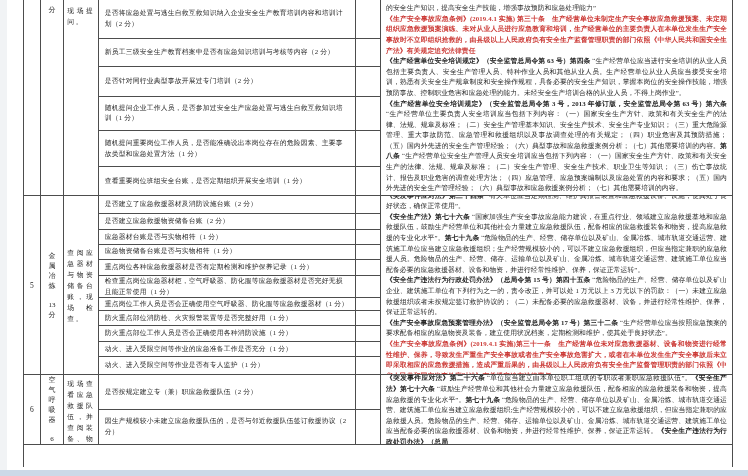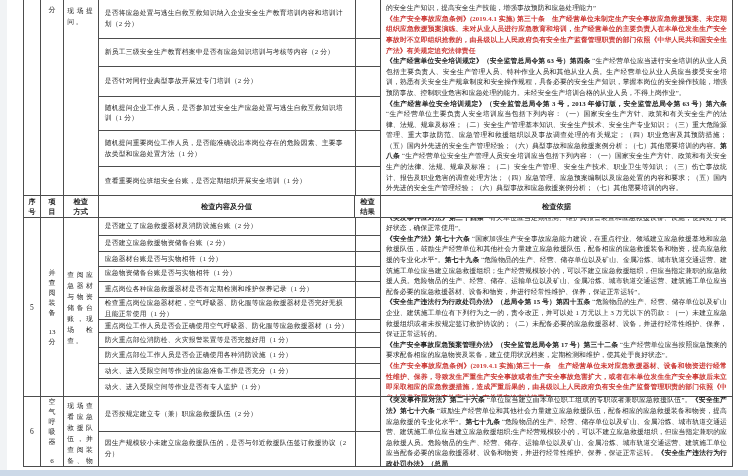--- a/index.html
+++ b/index.html
@@ -85,47 +85,27 @@
         <div class="row" style="height:28px">
           <div class="c4">查看重要岗位班组安全台账，是否定期组织开展安全培训（1 分）</div>
           <div class="c5"></div>
         </div>
       </div>
       <div class="cell c6">
         <span class="basis"><span>的安全生产知识，提高安全生产技能，增强事故预防和应急处理能力”</span><br><span class="b red">《生产安全事故应急条例》(2019.4.1 实施) 第三十条　生产经营单位未制定生产安全事故应急救援预案、未定期组织应急救援预案演练、未对从业人员进行应急教育和培训，生产经营单位的主要负责人在本单位发生生产安全事故时不立即组织抢救的，由县级以上人民政府负有安全生产监督管理职责的部门依照《中华人民共和国安全生产法》有关规定追究法律责任</span><br><span class="b">《生产经营单位安全培训规定》（安全监管总局令第 63 号）第四条 </span><span>“生产经营单位应当进行安全培训的从业人员包括主要负责人、安全生产管理人员、特种作业人员和其他从业人员。生产经营单位从业人员应当接受安全培训，熟悉有关安全生产规章制度和安全操作规程，具备必要的安全生产知识，掌握本岗位的安全操作技能，增强预防事故、控制职业危害和应急处理的能力。未经安全生产培训合格的从业人员，不得上岗作业”。</span><br><span class="b">《生产经营单位安全培训规定》（安全监管总局令第 3 号，2013 年修订版，安全监管总局令第 63 号）第六条 </span><span>“生产经营单位主要负责人安全培训应当包括下列内容：（一）国家安全生产方针、政策和有关安全生产的法律、法规、规章及标准；（二）安全生产管理基本知识、安全生产技术、安全生产专业知识；（三）重大危险源管理、重大事故防范、应急管理和救援组织以及事故调查处理的有关规定；（四）职业危害及其预防措施；（五）国内外先进的安全生产管理经验；（六）典型事故和应急救援案例分析；（七）其他需要培训的内容。</span><span class="b">第八条 </span><span>“生产经营单位安全生产管理人员安全培训应当包括下列内容：（一）国家安全生产方针、政策和有关安全生产的法律、法规、规章及标准；（二）安全生产管理、安全生产技术、职业卫生等知识；（三）伤亡事故统计、报告及职业危害的调查处理方法；（四）应急管理、应急预案编制以及应急处置的内容和要求；（五）国内外先进的安全生产管理经验；（六）典型事故和应急救援案例分析；（七）其他需要培训的内容。</span></span>
       </div>
     </div>
 
-    <div class="band" style="height:22px">
-      <div class="cell c1 hdr">
-        <span class="vnarrow">序号</span>
-      </div>
-      <div class="cell c2 hdr">
-        <span class="vnarrow">项目</span>
-      </div>
-      <div class="cell c3 hdr">
-        <span class="w2">检查方式</span>
-      </div>
-      <div class="cell c4w hdr">
-        <span>检查内容及分值</span>
-      </div>
-      <div class="cell c5w hdr">
-        <span class="w2">检查结果</span>
-      </div>
-      <div class="cell c6 hdr">
-        <span>检查依据</span>
-      </div>
-    </div>
 
     <div class="band" style="height:179px">
       <div class="cell c1">
         <span class="num">5</span>
       </div>
       <div class="cell c2 itemcol">
-        <span class="vnarrow">并查阅装备</span>
+        <span class="vnarrow">金属冶炼</span>
         <span class="vnarrow">13分</span>
       </div>
       <div class="cell c3">
         <span class="vmethod">查阅应急器材与物资储备台账，现场检查。</span>
       </div>
       <div class="c45">
         <div class="row" style="height:18px">
           <div class="c4">是否建立了应急救援器材及消防设施台账（2 分）</div>
           <div class="c5"></div>
         </div>

